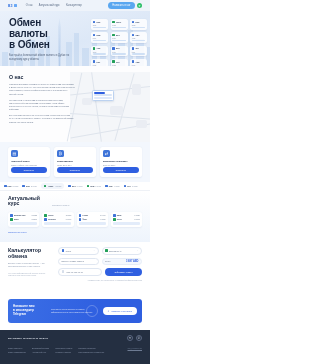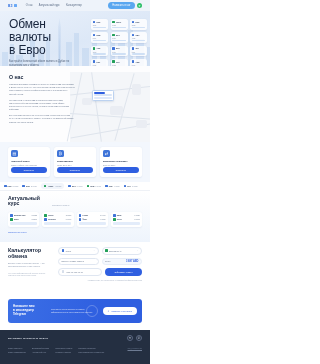--- a/index.html
+++ b/index.html
@@ -42,21 +42,21 @@
   }
   .skyline { position: absolute; inset: 0; }
   .bld { position: absolute; bottom: 0; background: rgba(190,212,238,.55); }
   .burj {
     position: absolute; bottom: 0; left: 56px; width: 7px; height: 48px;
     background: linear-gradient(180deg, rgba(171,198,232,.15), rgba(166,194,230,.75));
     clip-path: polygon(50% 0, 68% 18%, 62% 100%, 38% 100%, 32% 18%);
   }
   .hero-left { position: absolute; left: 9px; top: 7px; width: 66px; z-index: 5; }
   .hero-title {
-    font-size: 12px; font-weight: 400; color: #17243c; line-height: 1.08;
+    font-size: 10px; font-weight: 700; color: #17243c; line-height: 1.08;
     letter-spacing: -.15px;
   }
   .hero-sub { margin-top: 3.5px; font-size: 2.6px; color: #4f6party; }
   .hero-sub { color: #55647d; line-height: 1.45; }
   .hero-btn {
     margin-top: 4.5px; display: inline-flex; align-items: center; gap: 2px;
     background: #2f5fe0; color: #fff; border: none;
     font-size: 2.7px; padding: 2.6px 6px; border-radius: 7px;
   }
   .hero-btn .ic { font-size: 3px; }
@@ -253,21 +253,21 @@
       <div class="bld" style="left:110px;width:5px;height:31px;"></div>
       <div class="bld" style="left:118px;width:7px;height:23px;"></div>
       <div class="bld" style="left:128px;width:5px;height:36px;"></div>
       <div class="bld" style="left:136px;width:8px;height:27px;"></div>
       <div class="bld" style="left:146px;width:5px;height:19px;"></div>
     </div>
 
     <div class="hero-left">
       <div class="hero-title">
         <span>Обмен валюты</span><br>
-        <span>в Евро</span>
+        <span>в Обмен</span>
       </div>
       <div class="hero-sub">Быстрый и безопасный обмен валюты в Дубае по выгодному курсу обмена</div>
       <button class="hero-btn">
         <span class="ic">▦</span>
         <span>Рассчитать обмен</span>
       </button>
     </div>
 
     <div class="rates-grid">
       <div class="rate-mini">

